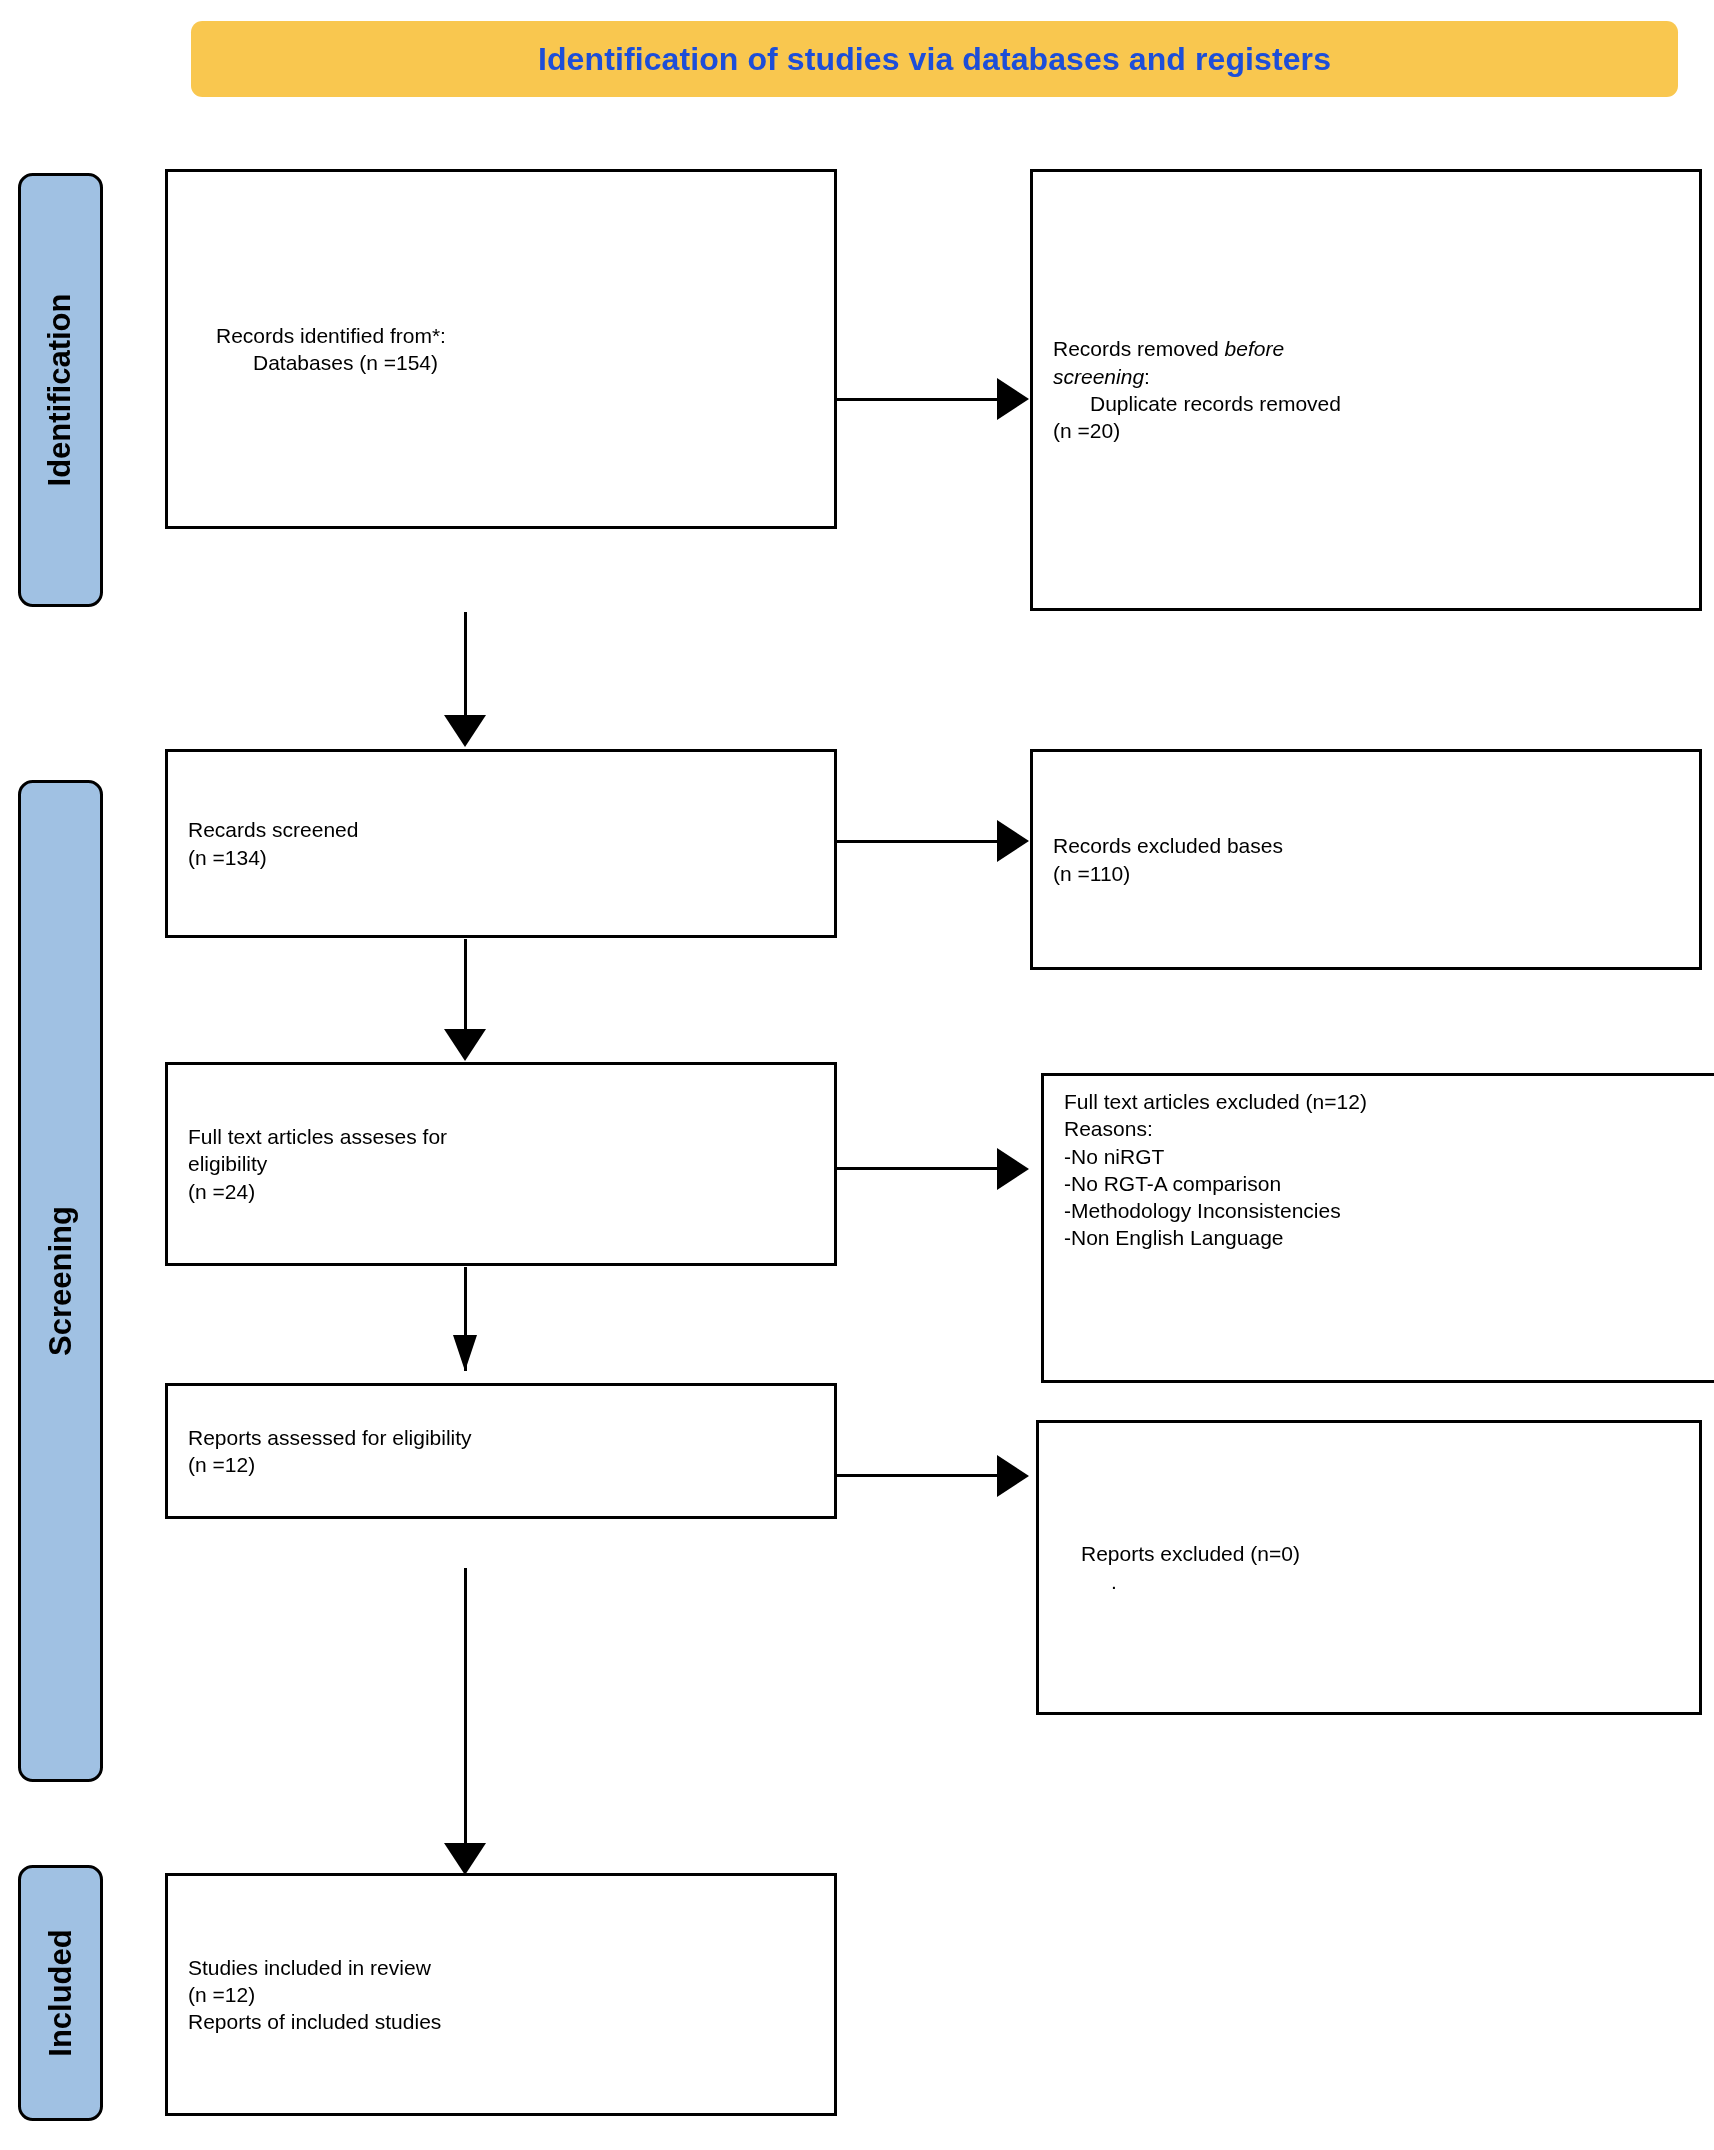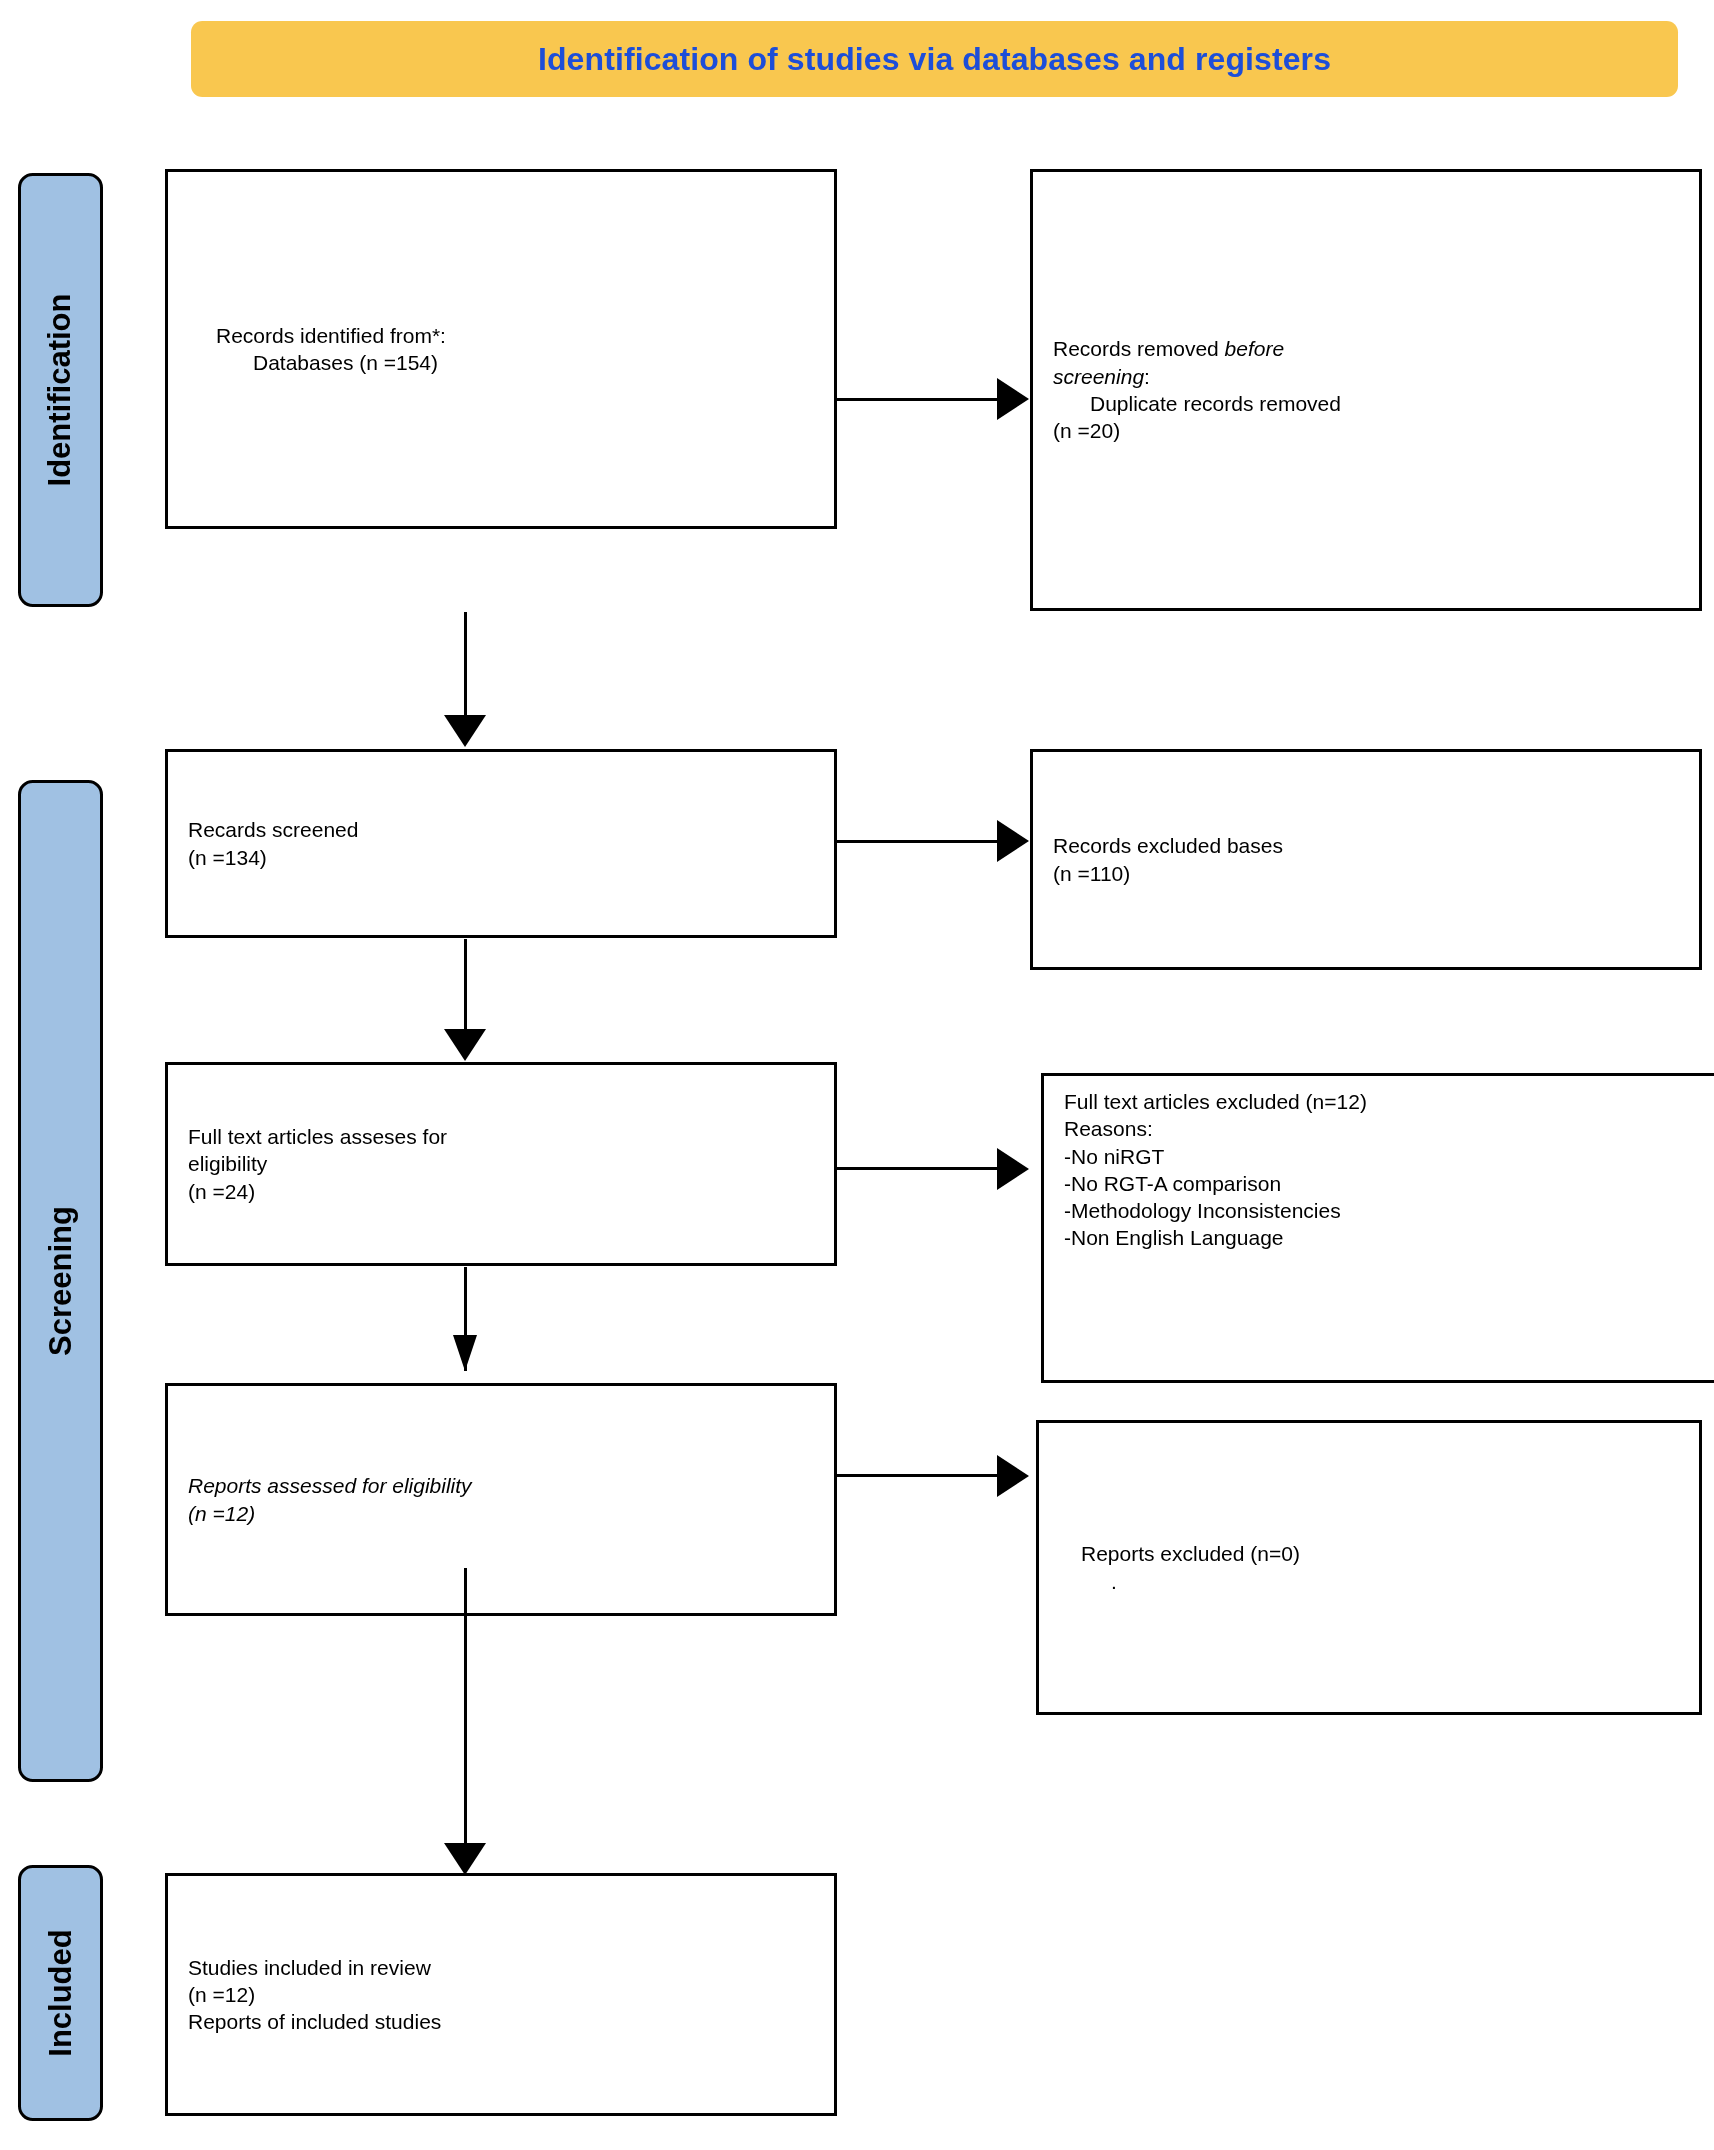--- a/index.html
+++ b/index.html
@@ -195,21 +195,21 @@
       <span class="ln">-Non English  Language</span>
     </div>
   </div>
 
   <div class="hline" style="left:837px; top:1167px; width:173px;"></div>
   <div class="arrow-right" style="left:997px; top:1148px;"></div>
 
   <div class="vline" style="left:464px; top:1267px; height:104px;"></div>
   <div class="arrow-down slim" style="left:453px; top:1335px;"></div>
 
-  <div class="box" style="left:165px; top:1383px; width:672px; height:233px;font-style:italic;">
+  <div class="box" style="left:165px; top:1383px; width:672px; height:136px;">
     <div class="box-text">
       <span class="ln">Reports assessed for eligibility</span>
       <span class="ln">(n =12)</span>
     </div>
   </div>
 
   <div class="box" style="left:1036px; top:1420px; width:666px; height:295px;">
     <div class="box-text">
       <span class="ln" style="padding-left:22px;">Reports excluded (n=0)</span>
       <span class="dot-line">.</span>

